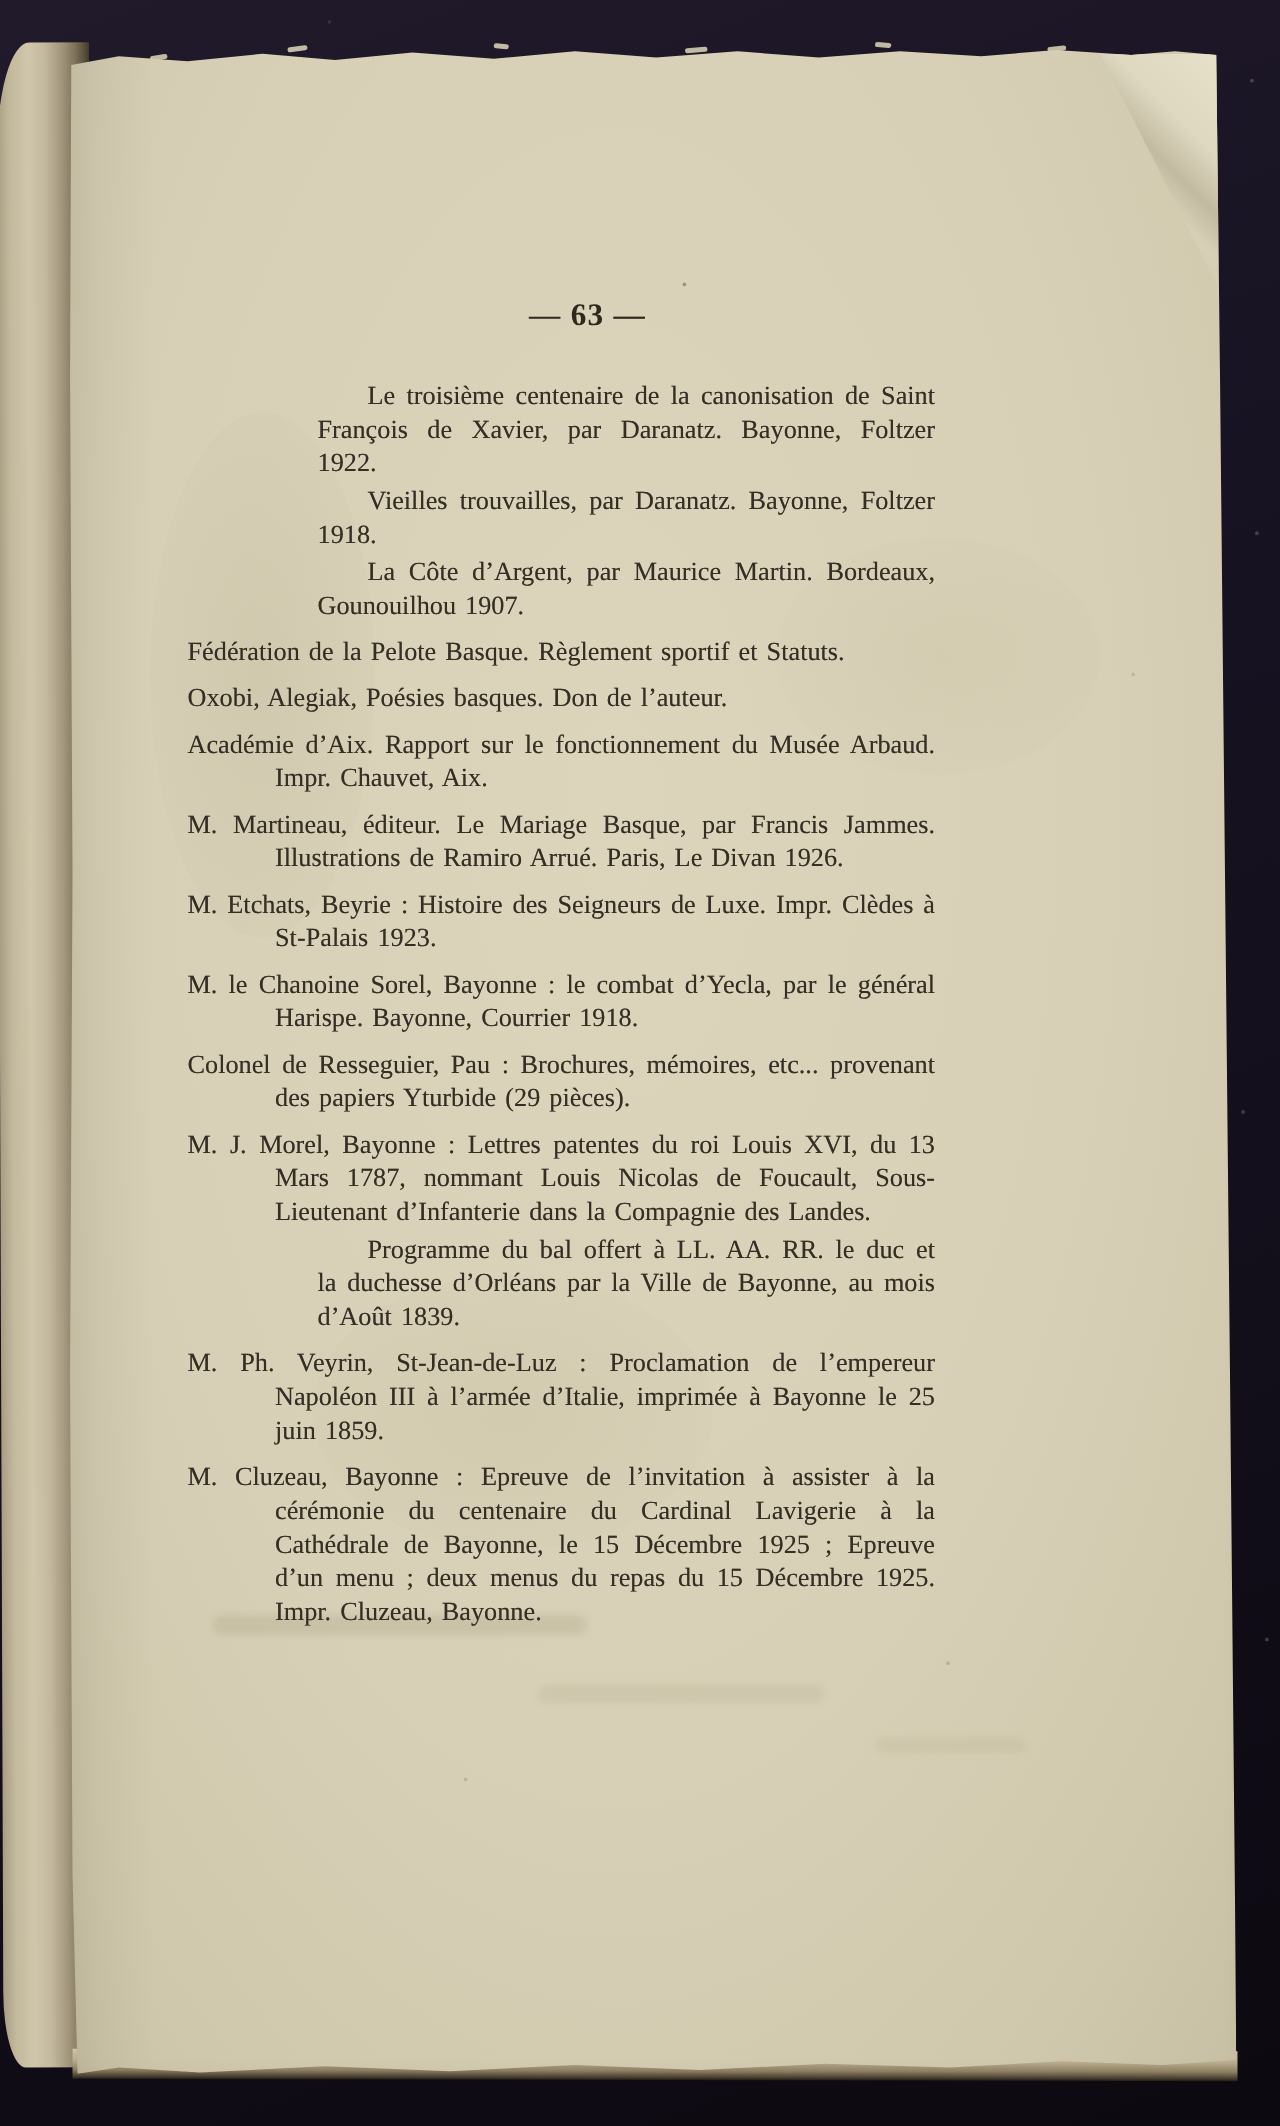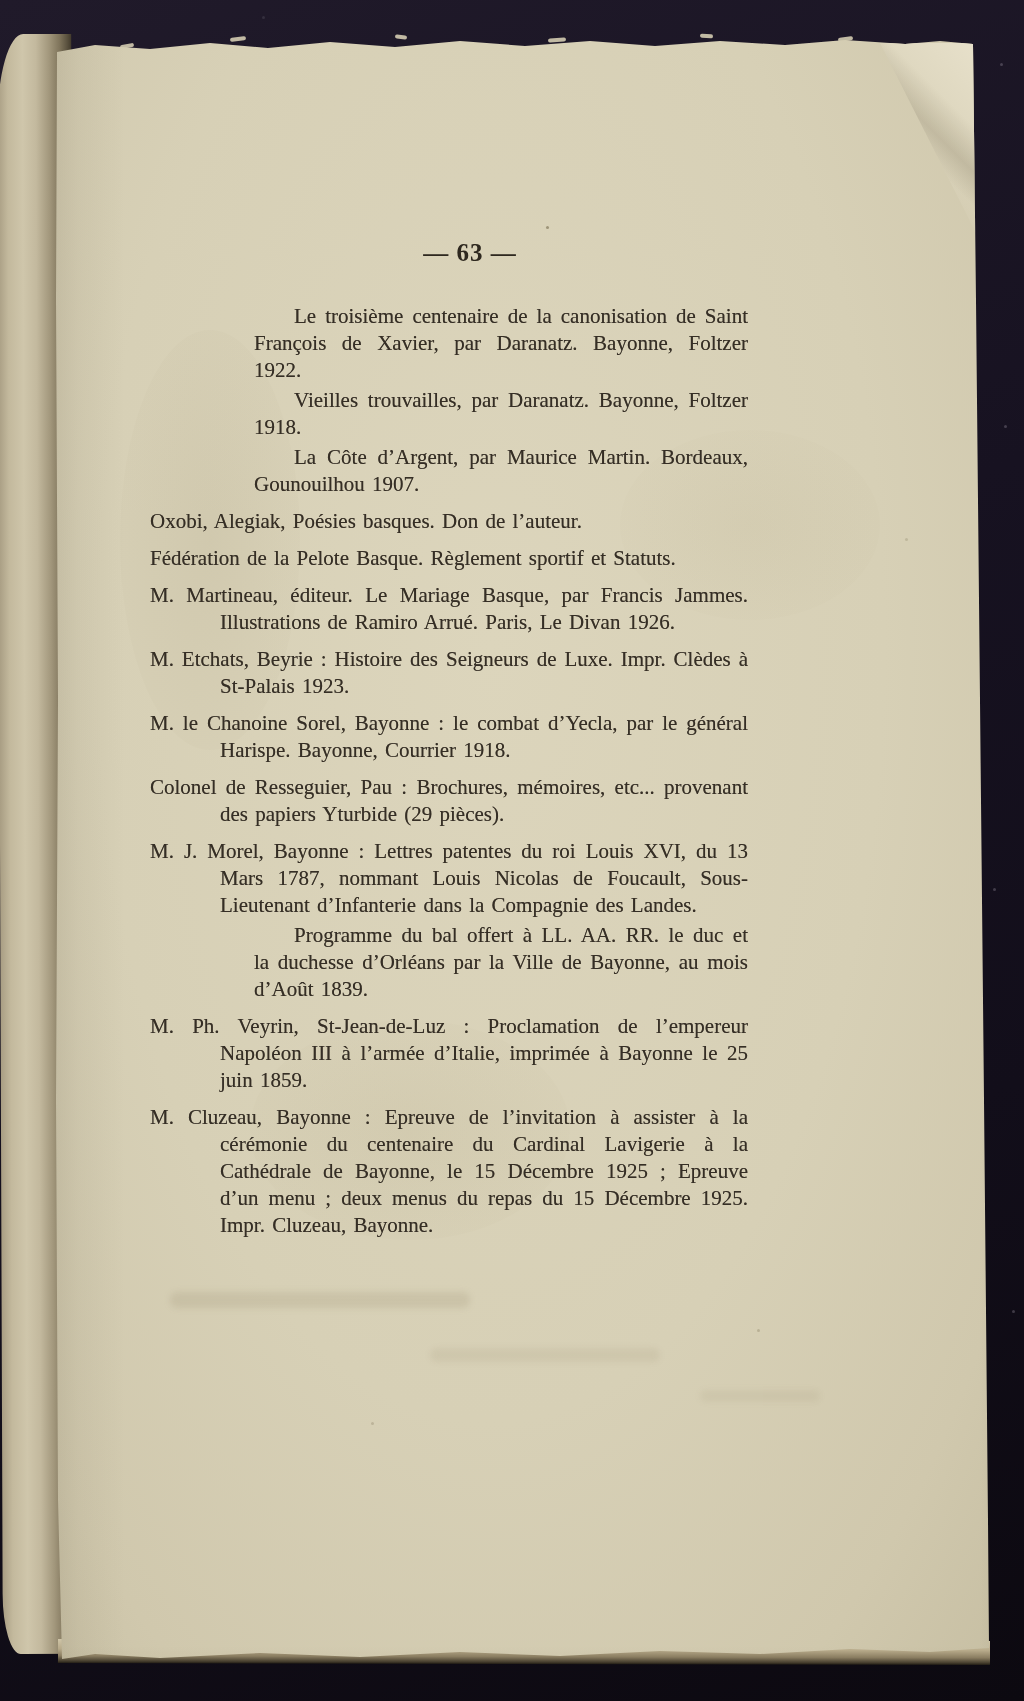--- a/index.html
+++ b/index.html
@@ -133,22 +133,23 @@
     <div class="ghost" style="left:170px; top:1292px; width:300px; height:16px;"></div>
     <div class="ghost" style="left:430px; top:1348px; width:230px; height:14px; opacity:.7;"></div>
     <div class="ghost" style="left:700px; top:1390px; width:120px; height:12px; opacity:.6;"></div>
 
     <div class="page-number">— 63 —</div>
 
     <div class="text-block">
         <p class="cont">Le troisième centenaire de la canonisation de Saint François de Xavier, par Daranatz. Bayonne, Foltzer 1922.</p>
         <p class="cont">Vieilles trouvailles, par Daranatz. Bayonne, Foltzer 1918.</p>
         <p class="cont">La Côte d’Argent, par Maurice Martin. Bordeaux, Gounouilhou 1907.</p>
+        <p class="entry">Fédération de la Pelote Basque. Règlement sportif et Statuts.</p>
         <p class="entry">Oxobi, Alegiak, Poésies basques. Don de l’auteur.</p>
-        <p class="entry">Fédération de la Pelote Basque. Règlement sportif et Statuts.</p>
+        <p class="entry">Académie d’Aix. Rapport sur le fonctionnement du Musée Arbaud. Impr. Chauvet, Aix.</p>
         <p class="entry">M. Martineau, éditeur. Le Mariage Basque, par Francis Jammes. Illustrations de Ramiro Arrué. Paris, Le Divan 1926.</p>
         <p class="entry">M. Etchats, Beyrie : Histoire des Seigneurs de Luxe. Impr. Clèdes à St-Palais 1923.</p>
         <p class="entry">M. le Chanoine Sorel, Bayonne : le combat d’Yecla, par le général Harispe. Bayonne, Courrier 1918.</p>
         <p class="entry">Colonel de Resseguier, Pau : Brochures, mémoires, etc... provenant des papiers Yturbide (29 pièces).</p>
         <p class="entry">M. J. Morel, Bayonne : Lettres patentes du roi Louis XVI, du 13 Mars 1787, nommant Louis Nicolas de Foucault, Sous-Lieutenant d’Infanterie dans la Compagnie des Landes.</p>
         <p class="cont">Programme du bal offert à LL. AA. RR. le duc et la duchesse d’Orléans par la Ville de Bayonne, au mois d’Août 1839.</p>
         <p class="entry">M. Ph. Veyrin, St-Jean-de-Luz : Proclamation de l’empereur Napoléon III à l’armée d’Italie, imprimée à Bayonne le 25 juin 1859.</p>
         <p class="entry">M. Cluzeau, Bayonne : Epreuve de l’invitation à assister à la cérémonie du centenaire du Cardinal Lavigerie à la Cathédrale de Bayonne, le 15 Décembre 1925 ; Epreuve d’un menu ; deux menus du repas du 15 Décembre 1925. Impr. Cluzeau, Bayonne.</p>
       </div>
   </div>

